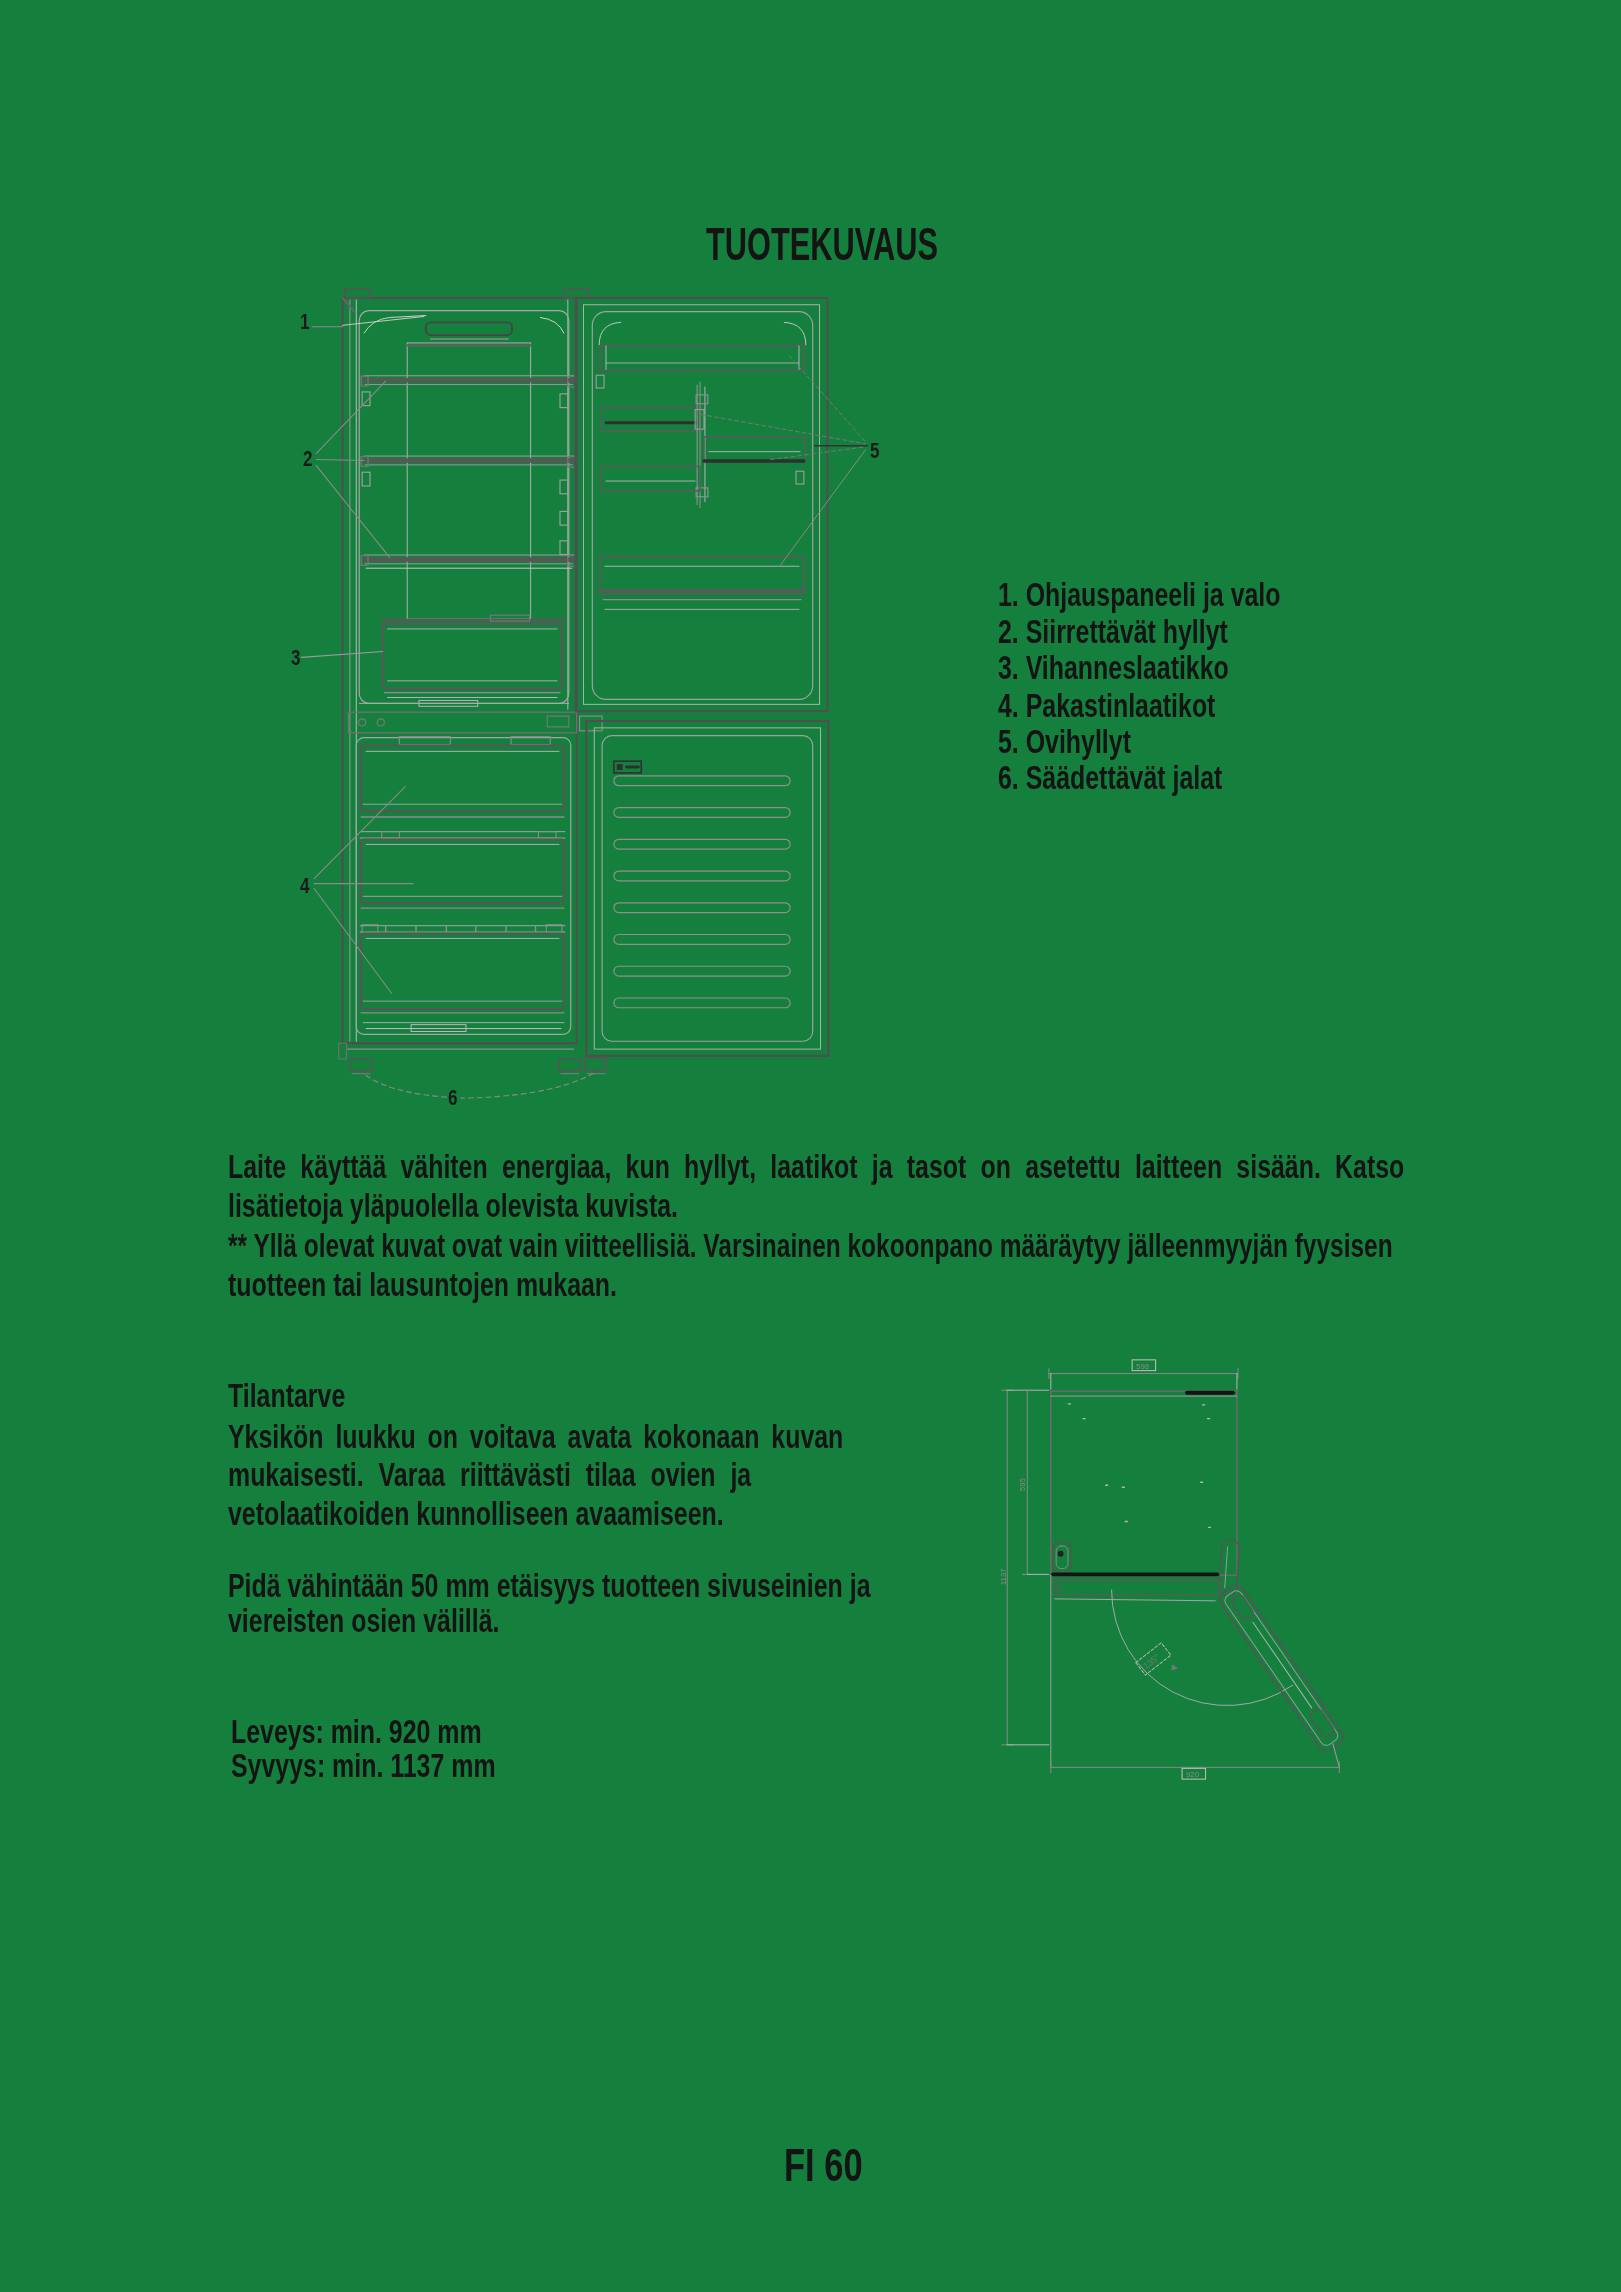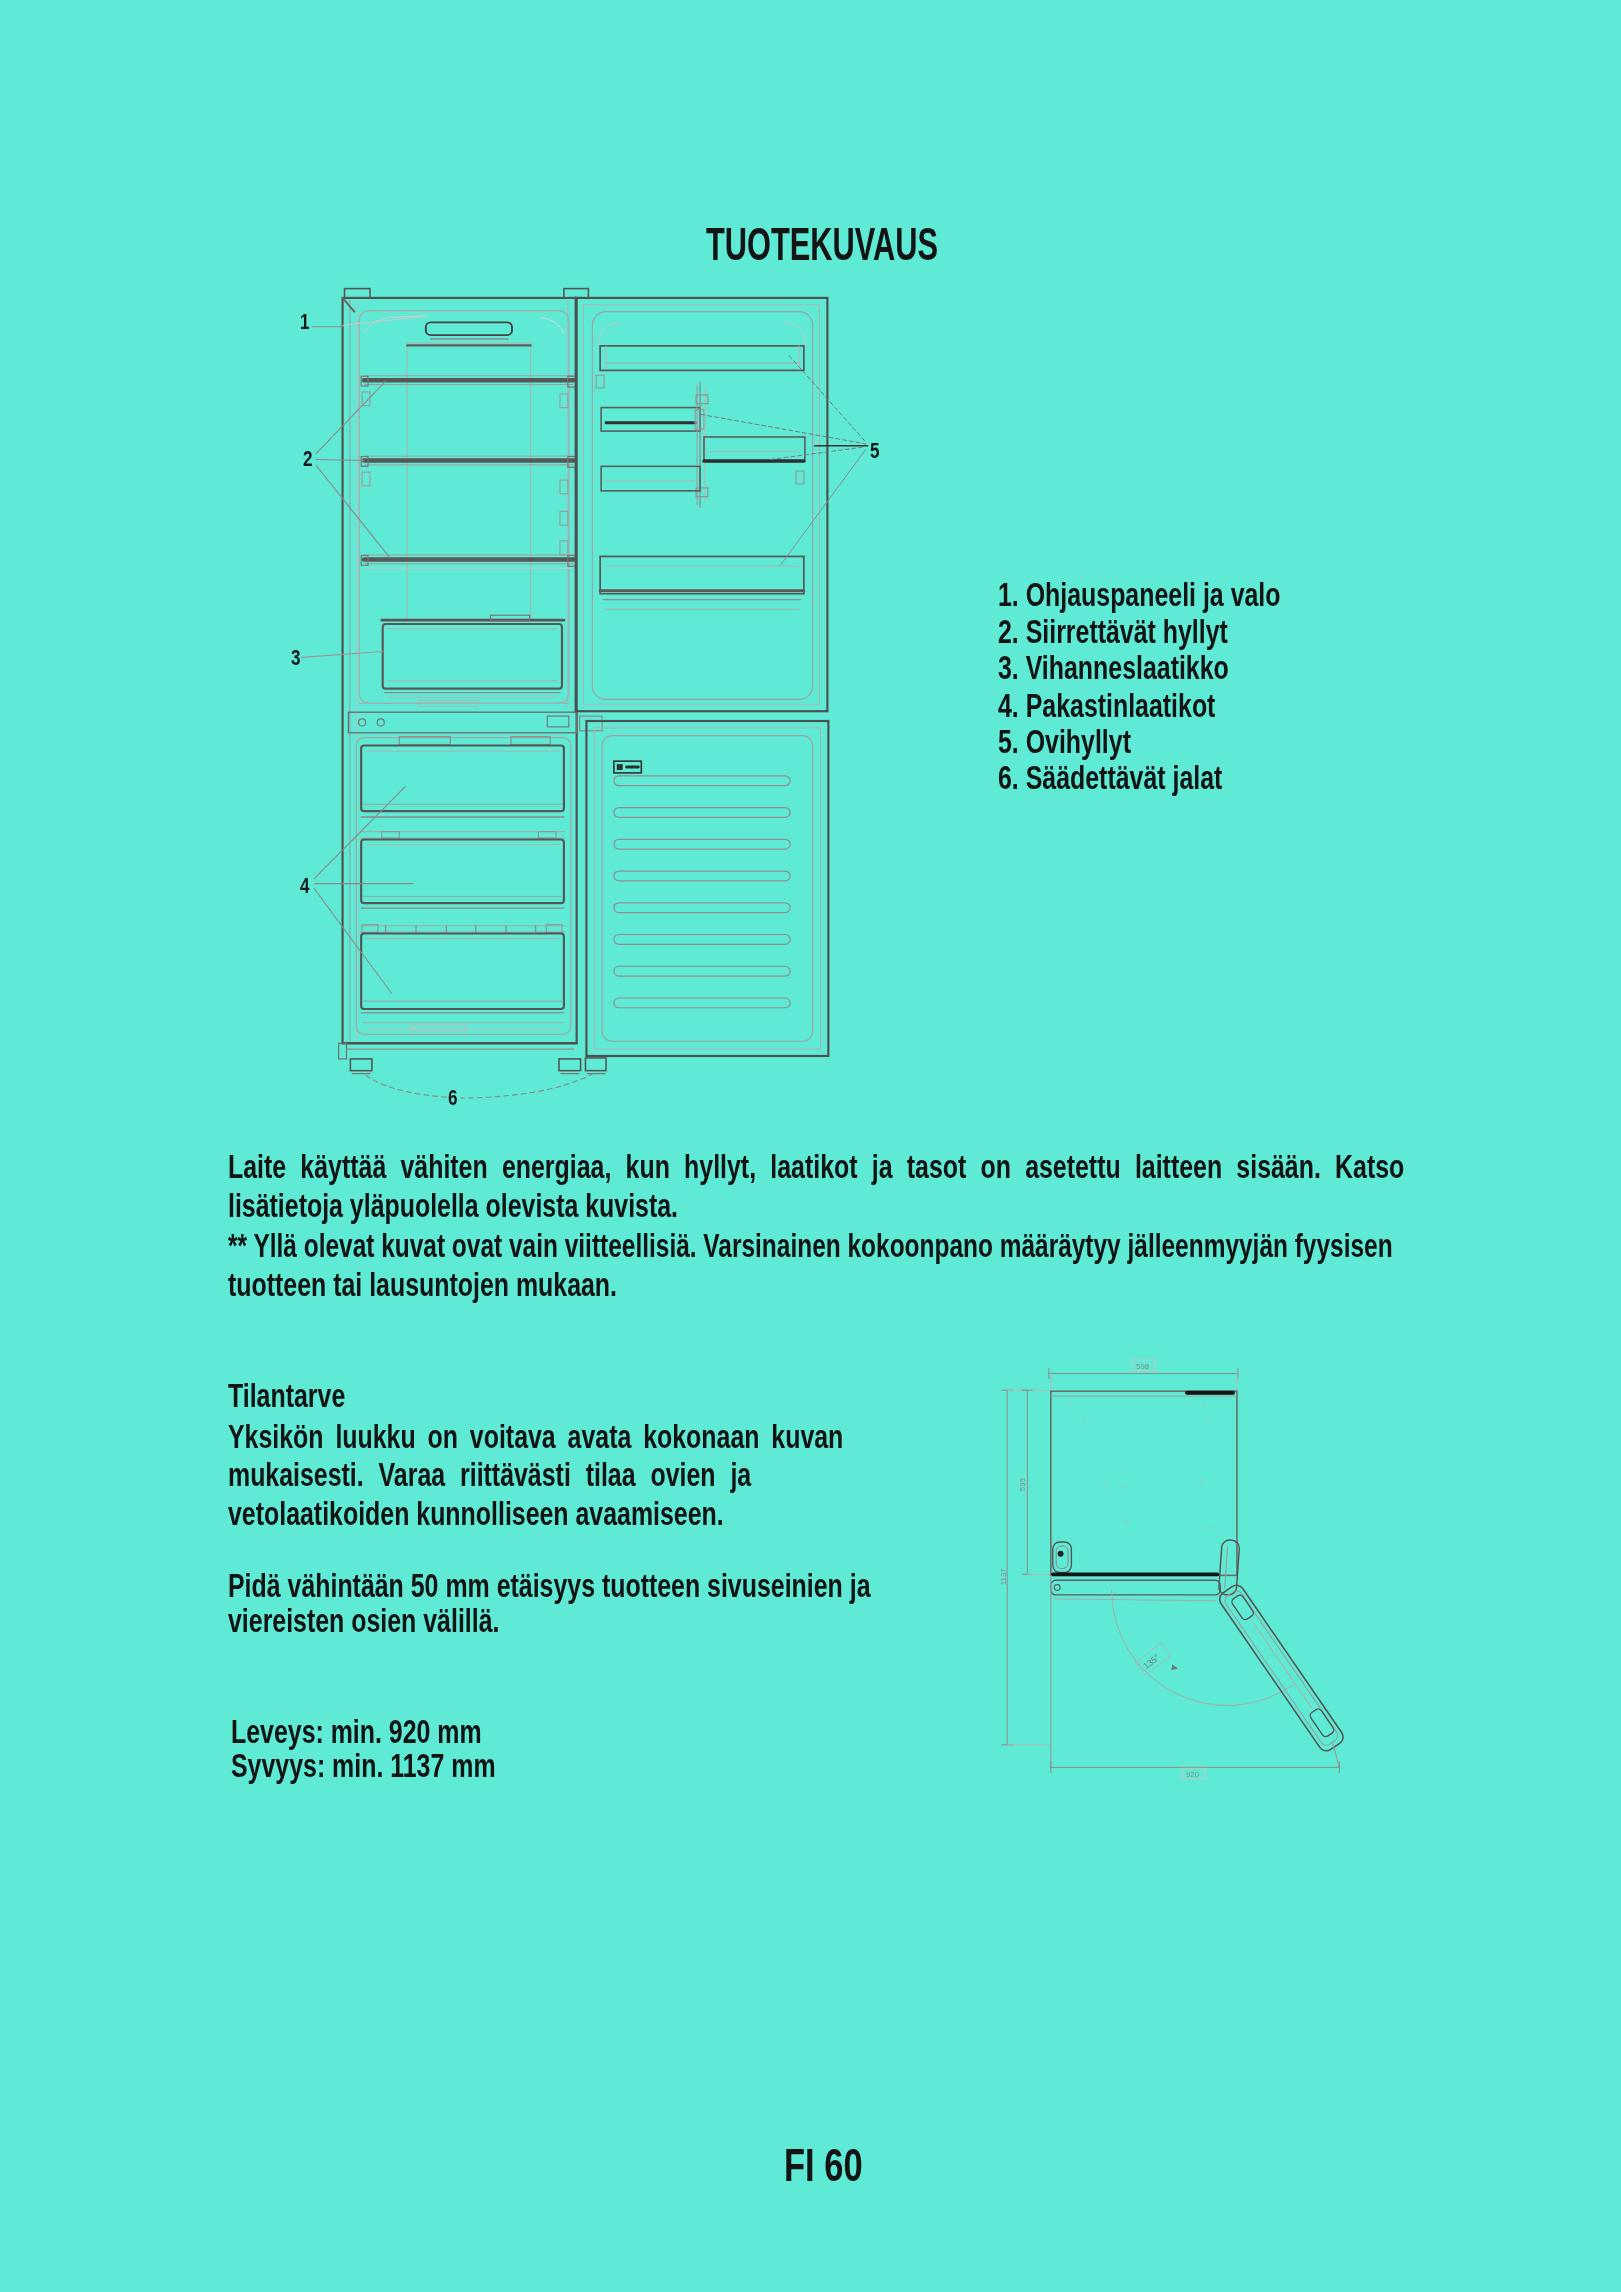--- a/index.html
+++ b/index.html
@@ -1,16 +1,16 @@
 <!DOCTYPE html>
 <html><head>
 <meta charset="utf-8">
 <style>
 html,body{margin:0;padding:0;background:#ffffff;}
-#page{position:relative;width:1621px;height:2293px;background:#5eead4;overflow:hidden;
+#page{position:relative;width:1621px;height:2293px;background:#15803d;overflow:hidden;
   font-family:"Liberation Sans",sans-serif;}
 .t{position:absolute;font-weight:bold;color:#141414;font-size:33px;line-height:33px;
   transform:scaleX(0.755);transform-origin:0 0;white-space:nowrap;}
 .j{white-space:normal;text-align:justify;text-align-last:justify;}
 .lbl{position:absolute;font-weight:bold;color:#1a1a1a;font-size:22.5px;line-height:22.5px;
   transform:scaleX(0.76);transform-origin:0 0;}
 </style>
 </head>
 <body>
 <div id="page">

